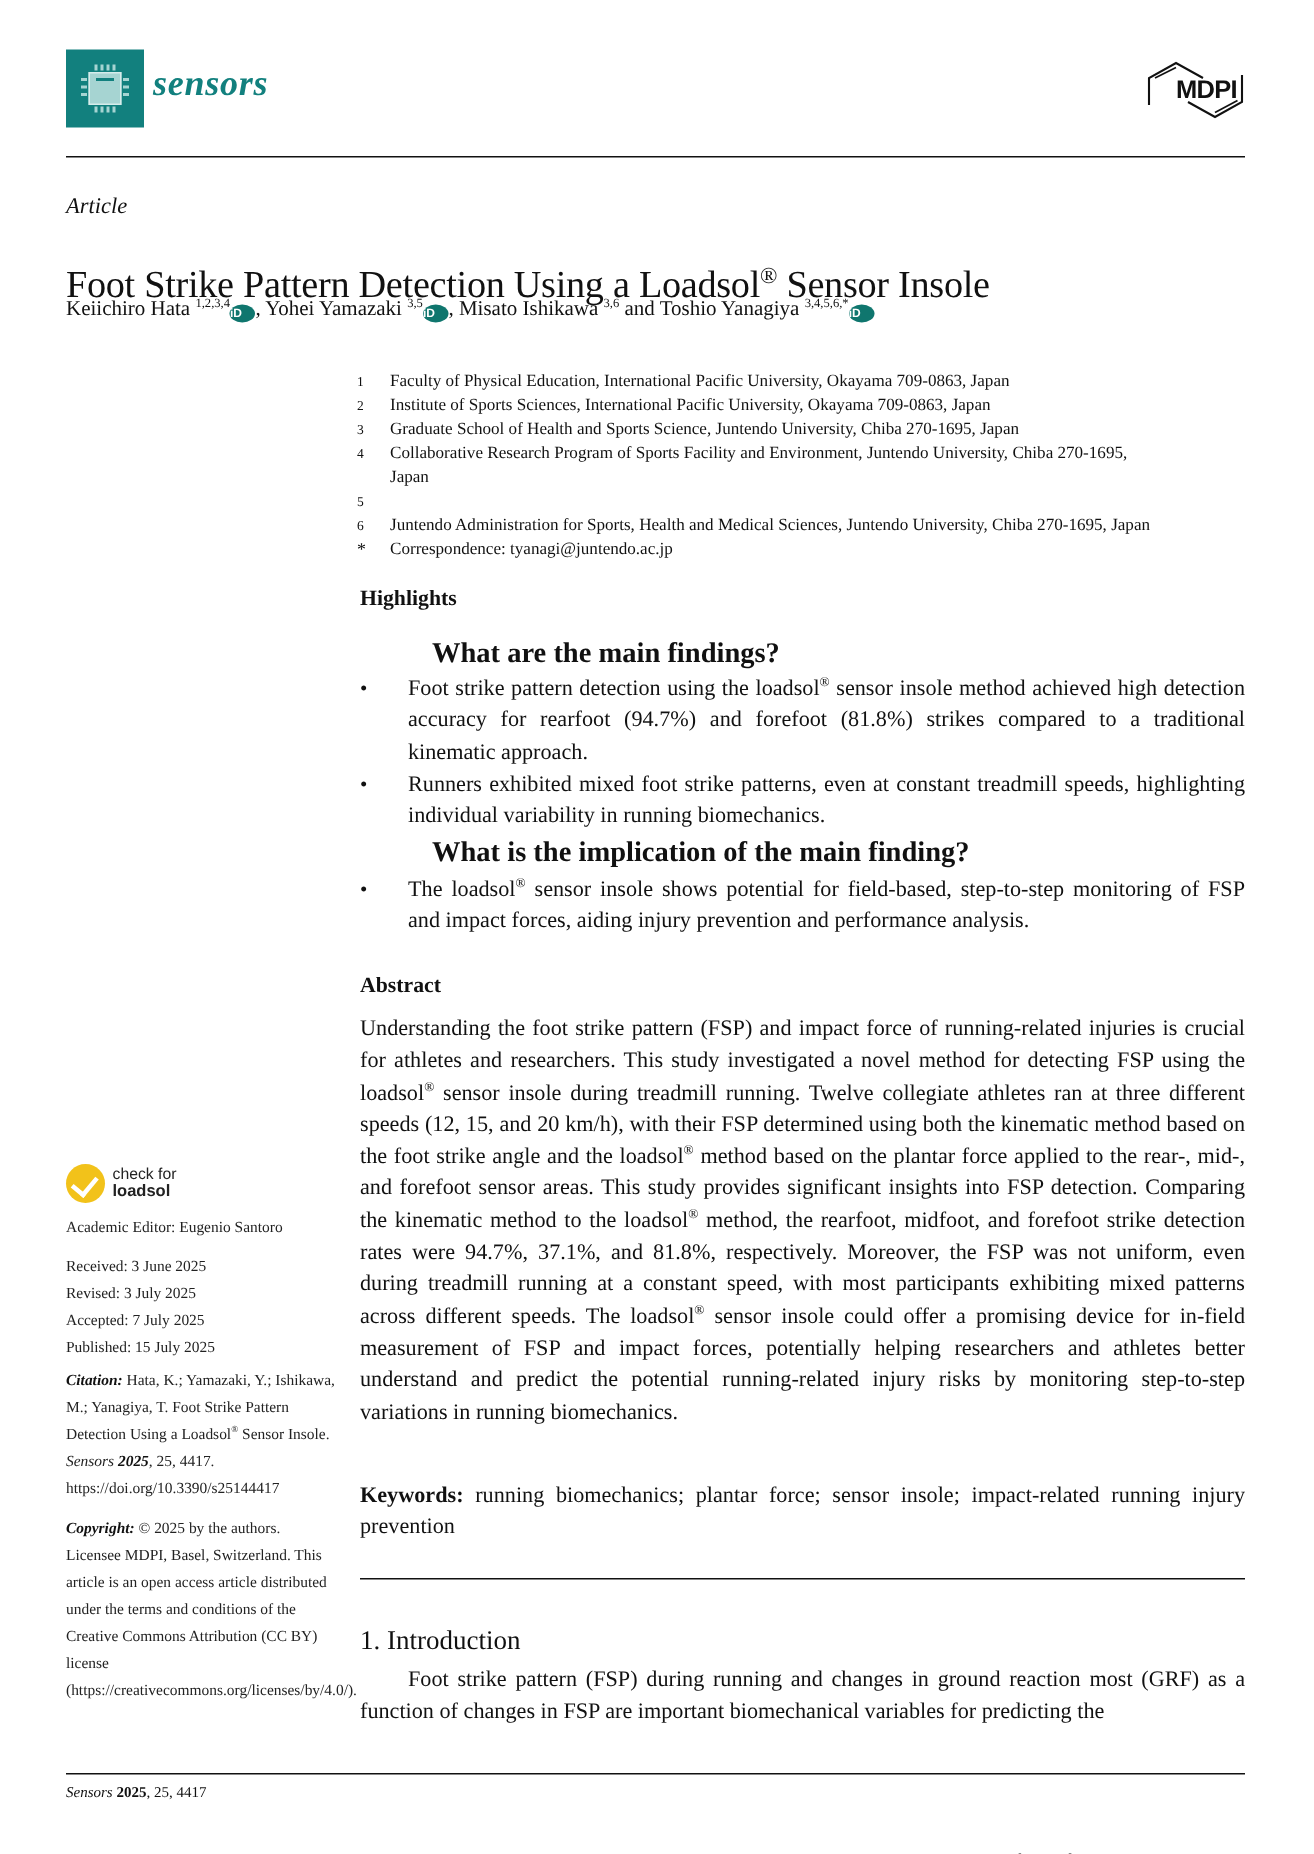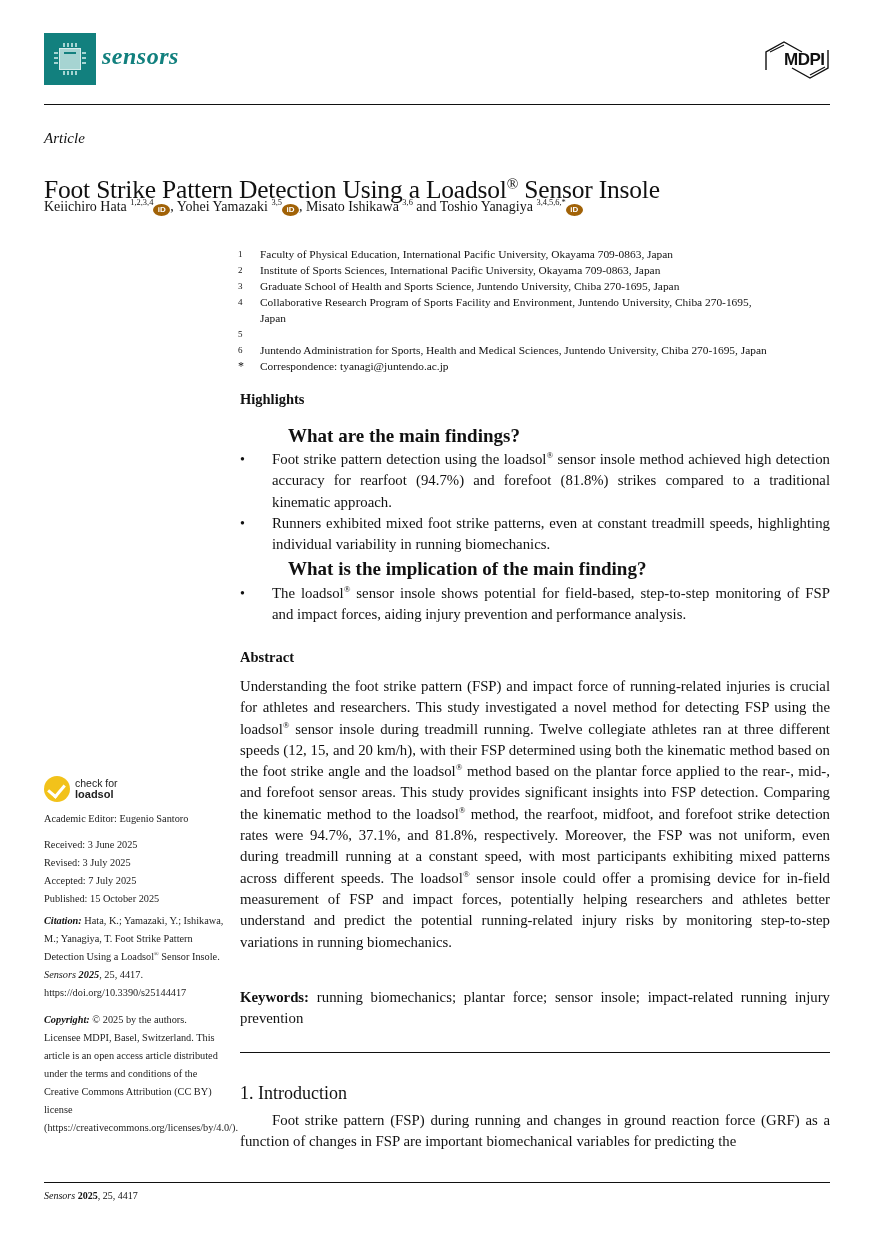--- a/index.html
+++ b/index.html
@@ -12,21 +12,21 @@
   .chip::before { content:""; position:absolute; left:4px; top:3px; width:12px; height:2px; background:#12807e; }
   .pin { position:absolute; background:#a6d4d2; }
   .journal-name { left: 102px; top: 43px; font-size: 24px; font-style: italic; font-weight: bold; color: #12807e; letter-spacing: 0.5px; }
   .mdpi { left: 762px; top: 40px; width: 70px; height: 40px; }
   .mdpi-text { position:absolute; left: 22px; top: 10px; font-family: "Liberation Sans", "DejaVu Sans", sans-serif; font-weight: bold; font-size: 17px; color:#111; letter-spacing: -0.5px; }
   .rule-top { left: 44px; top: 104px; width: 786px; height: 1px; background: #111; }
   .article-type { left: 44px; top: 130px; font-size: 15px; font-style: italic; }
   .title { left: 44px; top: 149px; font-size: 25.5px; white-space: nowrap; letter-spacing: -0.2px; margin-top: 26px; }
   sup { font-size: 0.6em; vertical-align: super; line-height: 0; }
   .authors { left: 44px; top: 199px; font-size: 14px; white-space: nowrap; font-weight: bold; }
-  .orcid { display:inline-block; width: 17px; height: 12px; border-radius: 50%; background: #a16207; color:#fff; font-family: "Liberation Sans", sans-serif; font-size: 8px; line-height: 12px; text-align:center; vertical-align: -1px; font-weight: bold; }
+  .orcid { display:inline-block; width: 17px; height: 12px; border-radius: 50%; background: #0f766e; color:#fff; font-family: "Liberation Sans", sans-serif; font-size: 8px; line-height: 12px; vertical-align: -1px; font-weight: bold; }
   
   .affil { left: 238px; top: 246px; width: 600px; font-size: 11.4px; line-height: 16px; }
   .affil .row { display:flex; }
   .affil .num { width: 22px; font-size: 9px; padding-top: 0px; }
   .affil .num.star { font-size: 12px; }
   
   .main { left: 240px; width: 590px; }
   .h-side { font-size: 14.5px; font-weight: bold; }
   .h-q { font-size: 19px; font-weight: bold; margin-left: 48px; }
   .body-text { font-size: 14.8px; line-height: 21.3px; text-align: justify; }
@@ -140,31 +140,31 @@
 </div>
 
 <div class="abs main h-side" style="top:649px">Abstract</div>
 <div class="abs main body-text" style="top:676px"><span>Understanding the foot strike pattern (FSP) and impact force of running-related injuries is crucial for athletes and researchers. This study investigated a novel method for detecting FSP using the loadsol</span><sup>®</sup><span> sensor insole during treadmill running. Twelve collegiate athletes ran at three different speeds (12, 15, and 20 km/h), with their FSP determined using both the kinematic method based on the foot strike angle and the loadsol</span><sup>®</sup><span> method based on the plantar force applied to the rear-, mid-, and forefoot sensor areas. This study provides significant insights into FSP detection. Comparing the kinematic method to the loadsol</span><sup>®</sup><span> method, the rearfoot, midfoot, and forefoot strike detection rates were 94.7%, 37.1%, and 81.8%, respectively. Moreover, the FSP was not uniform, even during treadmill running at a constant speed, with most participants exhibiting mixed patterns across different speeds. The loadsol</span><sup>®</sup><span> sensor insole could offer a promising device for in-field measurement of FSP and impact forces, potentially helping researchers and athletes better understand and predict the potential running-related injury risks by monitoring step-to-step variations in running biomechanics.</span></div>
 
 <div class="abs main body-text" style="top:987px"><b>Keywords:</b><span> running biomechanics; plantar force; sensor insole; impact-related running injury prevention</span></div>
 
 <div class="abs divider"></div>
 
 <div class="abs intro-head">1. Introduction</div>
-<div class="abs intro-body body-text" style="text-indent:32px">Foot strike pattern (FSP) during running and changes in ground reaction force (GRF) as a function of changes in FSP are important biomechanical variables for predicting the</div>
+<div class="abs intro-body body-text" style="text-indent:32px">Foot strike pattern (FSP) during running and changes in ground reaction most (GRF) as a function of changes in FSP are important biomechanical variables for predicting the</div>
 
 <div class="abs cfu">
   <div class="cfu-circle"></div>
   <div class="cfu-text"><div>check for</div><b>loadsol</b></div>
 </div>
 <div class="abs side" style="top:810px">Academic Editor: Eugenio Santoro</div>
 <div class="abs side" style="top:836px">
   <div>Received: 3 June 2025</div>
   <div>Revised: 3 July 2025</div>
   <div>Accepted: 7 July 2025</div>
-  <div>Published: 15 October 2025</div>
+  <div>Published: 15 July 2025</div>
 </div>
 <div class="abs side" style="top:912px"><b>Citation:</b><span> Hata, K.; Yamazaki, Y.; Ishikawa, M.; Yanagiya, T. Foot Strike Pattern Detection Using a Loadsol</span><sup>®</sup><span> Sensor Insole. </span><i>Sensors</i><b> 2025</b><span>, 25, 4417. https://doi.org/10.3390/s25144417</span></div>
 <div class="abs side" style="top:1011px"><b>Copyright:</b><span> © 2025 by the authors. Licensee MDPI, Basel, Switzerland. This article is an open access article distributed under the terms and conditions of the Creative Commons Attribution (CC BY) license (https://creativecommons.org/licenses/by/4.0/).</span></div>
 
 <div class="abs rule-bottom"></div>
 <div class="abs foot-left"><i>Sensors</i><b> 2025</b><span>, 25, 4417</span></div>
 <div class="abs foot-right">https://doi.org/10.3390/s25144417</div>
 
 </body></html>

